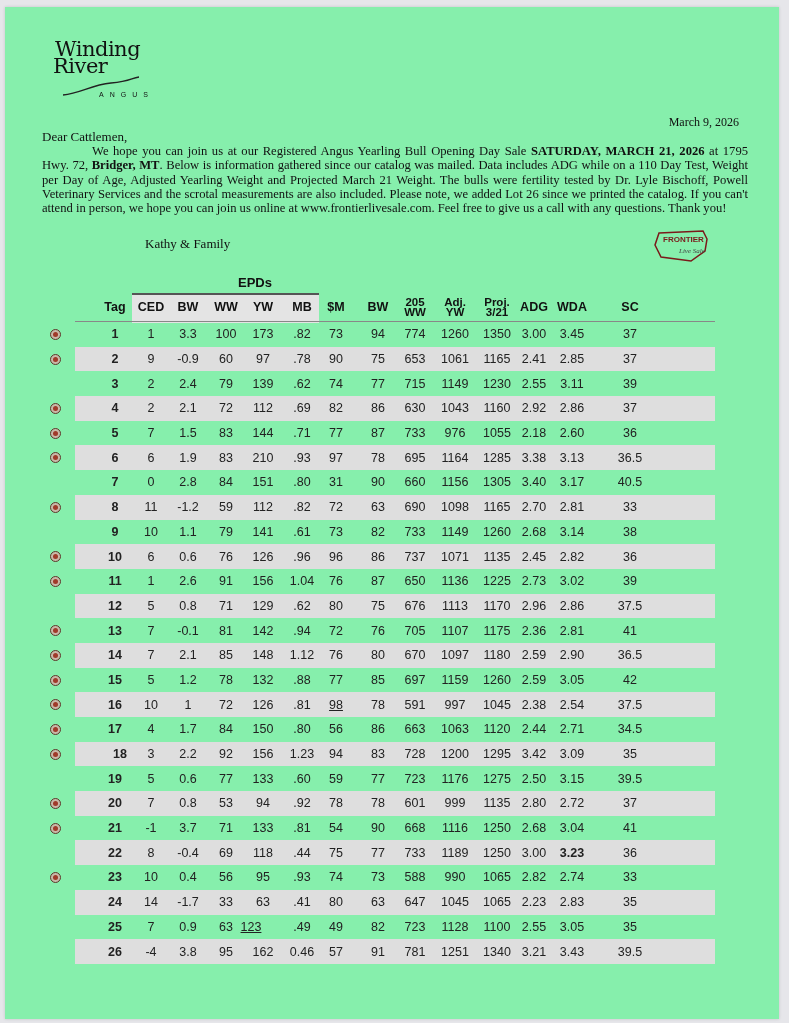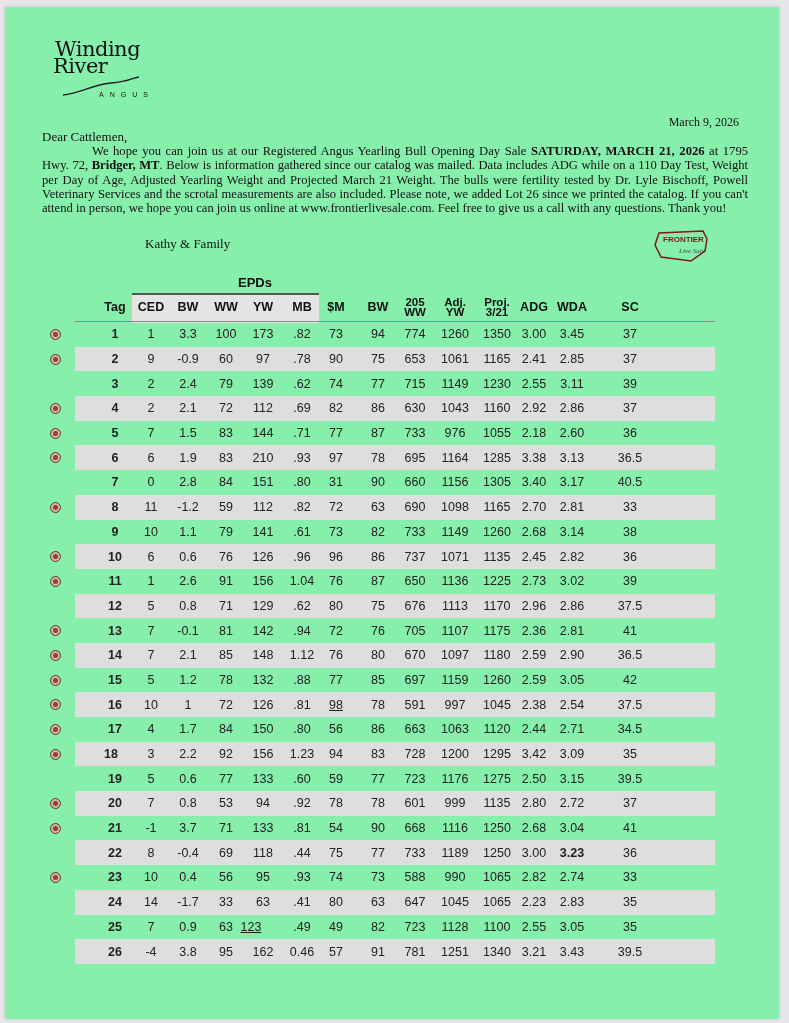--- a/index.html
+++ b/index.html
@@ -370,21 +370,21 @@
           <div class="c" style="left: 284px; width: 38px;">86</div>
           <div class="c" style="left: 320px; width: 40px;">663</div>
           <div class="c" style="left: 360px; width: 40px;">1063</div>
           <div class="c" style="left: 401px; width: 42px;">1120</div>
           <div class="c" style="left: 441px; width: 36px;">2.44</div>
           <div class="c" style="left: 477px; width: 40px;">2.71</div>
           <div class="c" style="left: 520px; width: 70px;">34.5</div>
         </div>
         <div class="row shade">
           <div class="vid" style="left: -25px;"></div>
-          <div class="c tag" style="left: 18px; width: 36px; text-align: right;">18</div>
+          <div class="c tag" style="left: 27px; width: 36px; text-align: right;">18</div>
           <div class="c" style="left: 57px; width: 38px;">3</div>
           <div class="c" style="left: 95px; width: 36px;">2.2</div>
           <div class="c" style="left: 132px; width: 38px;">92</div>
           <div class="c" style="left: 170px; width: 36px;">156</div>
           <div class="c" style="left: 208px; width: 38px;">1.23</div>
           <div class="c" style="left: 244px; width: 34px;">94</div>
           <div class="c" style="left: 284px; width: 38px;">83</div>
           <div class="c" style="left: 320px; width: 40px;">728</div>
           <div class="c" style="left: 360px; width: 40px;">1200</div>
           <div class="c" style="left: 401px; width: 42px;">1295</div>

